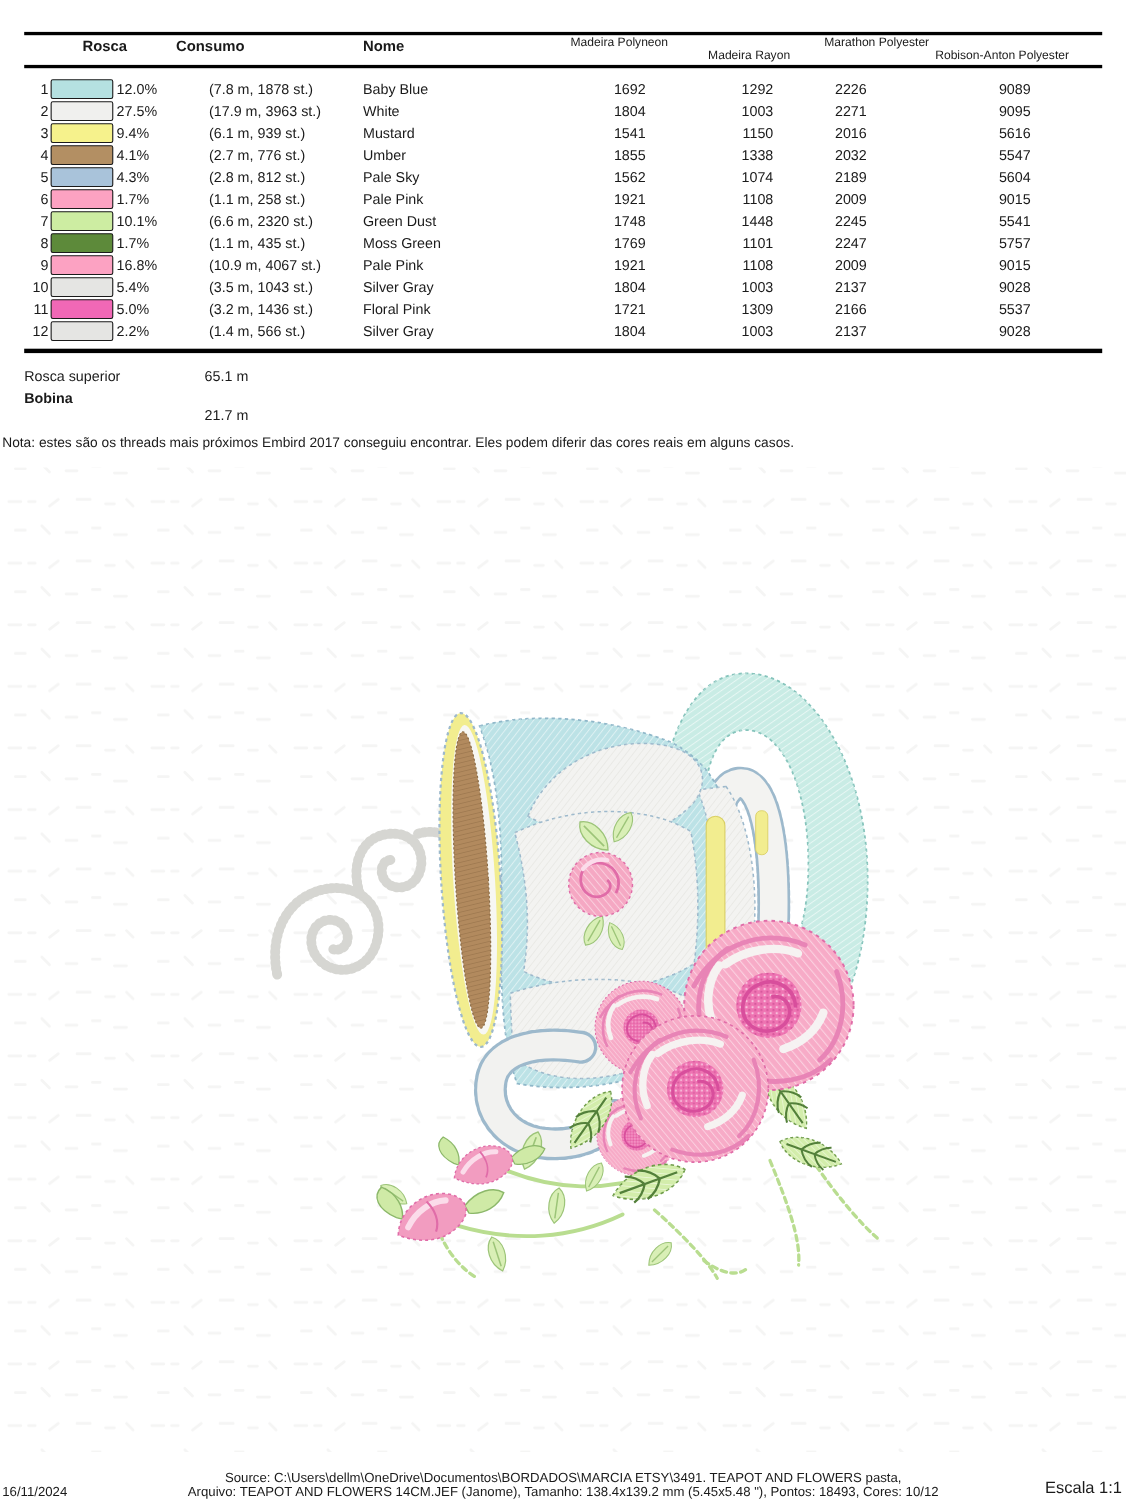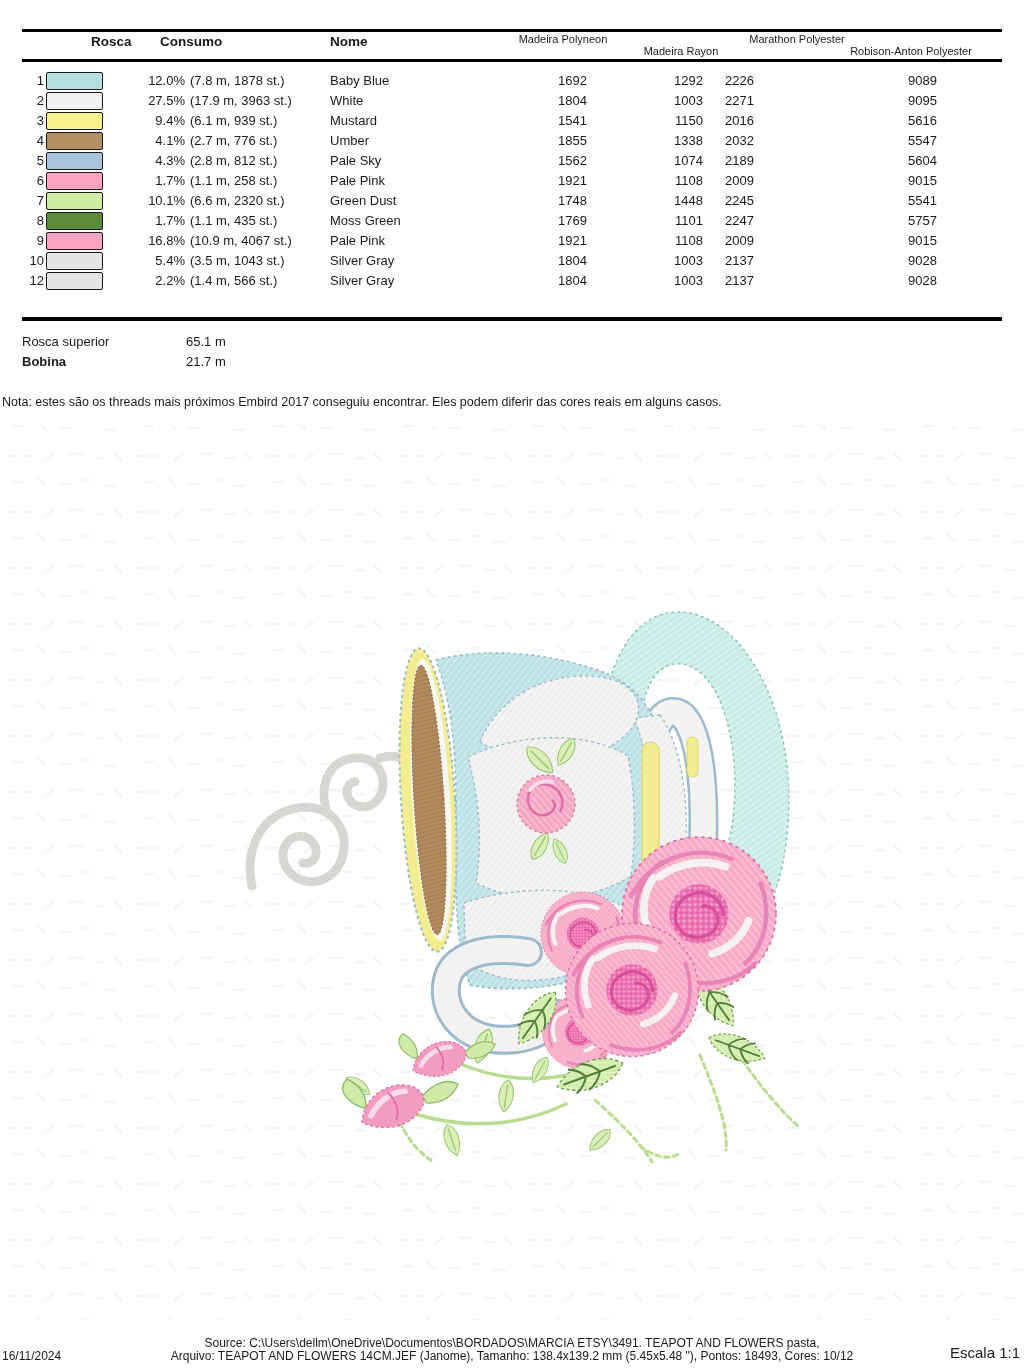--- a/index.html
+++ b/index.html
@@ -7,44 +7,44 @@
          font-family:"Liberation Sans",sans-serif;color:#1a1a1a;}
   .abs{position:absolute;}
   .rule{position:absolute;left:22px;width:980px;background:#000;}
   .hdr-main{font-size:13.5px;font-weight:bold;}
   .hdr-sub{font-size:11px;font-weight:normal;text-align:center;}
   .rows{position:absolute;left:22px;top:71px;width:980px;}
   .row{position:relative;height:20px;font-size:13px;line-height:20px;}
   .c{position:absolute;top:0;height:20px;white-space:nowrap;}
   .num{left:0;width:22px;text-align:right;}
   .sw{left:24px;top:1px;width:55px;height:16px;border:1px solid #1a1a1a;border-radius:2px;}
-  .pct{left:84px;width:79px;text-align:right;}
+  .pct{left:84px;width:79px;}
   .det{left:168px;width:150px;}
   .nm{left:308px;width:170px;}
   .v1{left:468px;width:97px;text-align:right;}
   .v2{left:584px;width:97px;text-align:right;}
-  .v3{left:703px;width:97px;text-align:left;}
+  .v3{left:703px;width:97px;text-align:center;}
   .v4{left:818px;width:97px;text-align:right;}
   .sum{font-size:13px;line-height:20px;white-space:nowrap;}
   .note{font-size:12.5px;white-space:nowrap;text-align:right;}
   .foot{font-size:12px;line-height:13px;white-space:nowrap;}
   .foot-center{text-align:center;}
   .scale{font-size:15px;font-weight:normal;}
   svg.art{position:absolute;left:0;top:0;}
 </style>
 </head>
 <body>
 
 <div class="sheet">
 
   <div class="rule" style="top:29px;height:3px;"></div>
   <div class="rule" style="top:59px;height:3px;"></div>
   <div class="rule" style="top:317px;height:4px;"></div>
 
-  <span class="abs hdr-main" style="left:61px;top:34px;padding-left:30px;">Rosca</span>
+  <span class="abs hdr-main" style="left:45px;top:34px;padding-left:30px;">Rosca</span>
   <span class="abs hdr-main" style="left:160px;top:34px;">Consumo</span>
   <span class="abs hdr-main" style="left:330px;top:34px;">Nome</span>
   <span class="abs hdr-sub" style="left:483px;top:33px;width:160px;">Madeira Polyneon</span>
   <span class="abs hdr-sub" style="left:601px;top:45px;width:160px;">Madeira Rayon</span>
   <span class="abs hdr-sub" style="left:717px;top:33px;width:160px;">Marathon Polyester</span>
   <span class="abs hdr-sub" style="left:821px;top:45px;width:180px;">Robison-Anton Polyester</span>
 
   <div class="rows">
 
   <div class="row">
@@ -151,36 +151,47 @@
       <span class="c sw" style="background: rgb(229, 229, 227);"></span>
       <span class="c pct">5.4%</span>
       <span class="c det">(3.5 m, 1043 st.)</span>
       <span class="c nm">Silver Gray</span>
       <span class="c v1">1804</span>
       <span class="c v2">1003</span>
       <span class="c v3">2137</span>
       <span class="c v4">9028</span>
     </div>
       <div class="row">
+      <span class="c num">11</span>
+      <span class="c sw" style="background: rgb(241, 104, 182);"></span>
+      <span class="c pct">5.0%</span>
+      <span class="c det">(3.2 m, 1436 st.)</span>
+      <span class="c nm">Floral Pink</span>
+      <span class="c v1">1721</span>
+      <span class="c v2">1309</span>
+      <span class="c v3">2166</span>
+      <span class="c v4">5537</span>
+    </div>
+      <div class="row">
       <span class="c num">12</span>
       <span class="c sw" style="background: rgb(229, 229, 227);"></span>
       <span class="c pct">2.2%</span>
       <span class="c det">(1.4 m, 566 st.)</span>
       <span class="c nm">Silver Gray</span>
       <span class="c v1">1804</span>
       <span class="c v2">1003</span>
       <span class="c v3">2137</span>
       <span class="c v4">9028</span>
     </div>
     </div>
 
   <span class="abs sum" style="left:22px;top:332px;">Rosca superior</span>
   <span class="abs sum" style="left:186px;top:332px;">65.1 m</span>
   <span class="abs sum" style="left:22px;top:352px;font-weight:bold;">Bobina</span>
-  <span class="abs sum" style="left:186px;top:352px;">21.7 m</span>
+  <span class="abs sum" style="left:186px;top:368px;">21.7 m</span>
 
   <span class="abs note" style="left:2px;top:395px;">Nota: estes são os threads mais próximos Embird 2017 conseguiu encontrar. Eles podem diferir das cores reais em alguns casos.</span>
 
   <svg class="art" width="1024" height="1370" viewBox="0 0 1024 1370">
     <defs>
       <pattern id="bgnoise" width="130" height="56" patternUnits="userSpaceOnUse">
         <g stroke="#ececeb" stroke-width="2.5" stroke-linecap="round" fill="none">
           <path d="M 8 8 h 11 M 26 8 h 6 M 45 12 l 8 -6 M 70 6 h 12 M 96 10 h 8 M 115 6 l 6 6"></path>
           <path d="M 14 34 h 9 M 38 30 l 7 7 M 60 36 h 10 M 84 32 h 7 M 104 38 h 11"></path>
         </g>

